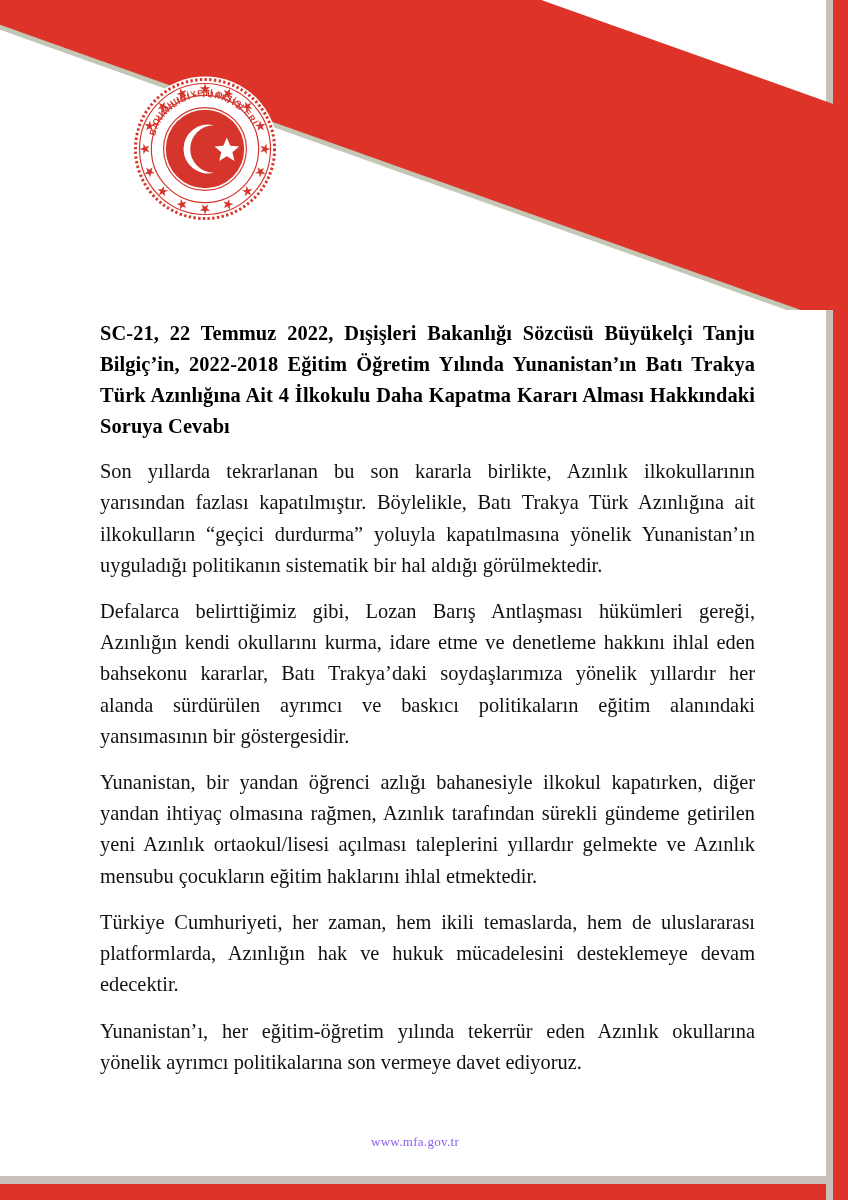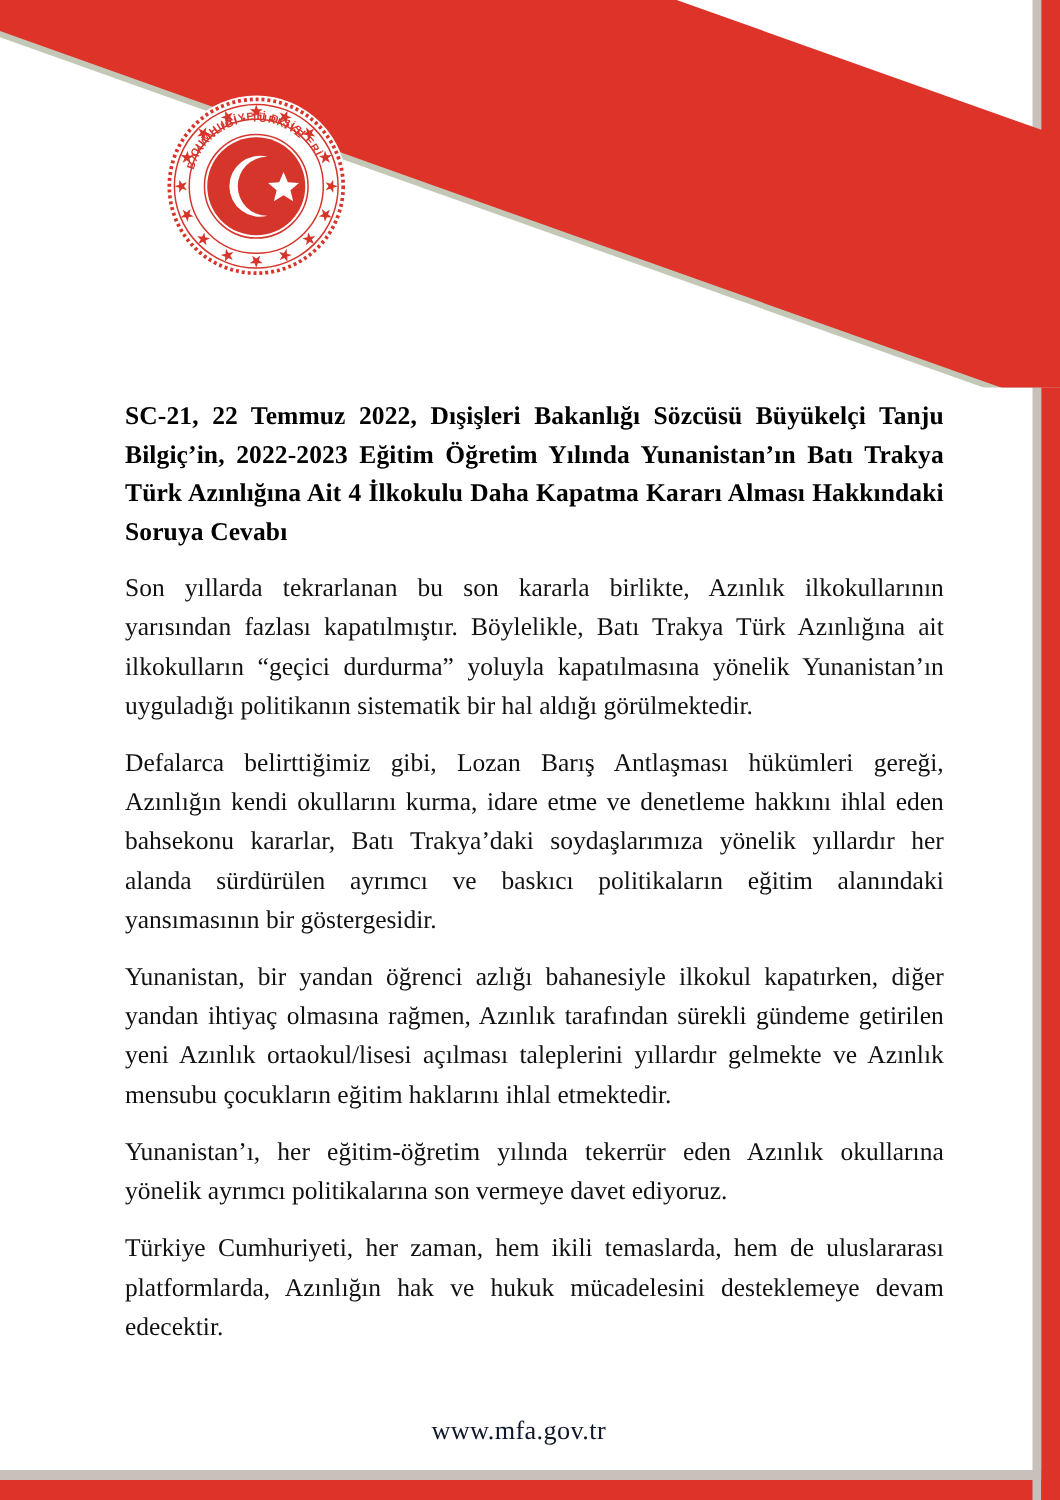--- a/index.html
+++ b/index.html
@@ -138,22 +138,22 @@
 
   
   .footer {
     position: absolute;
     left: 0;
     top: 1132px;
     width: 830px;
     text-align: center;
   }
   .footer-url {
-    font-size: 21px;
-    color: #0f172a;
+    font-size: 13px;
+    color: #8b5cf6;
     font-family: "Liberation Serif", "DejaVu Serif", serif;
     letter-spacing: 0.3px;
   }
 </style>
 </head>
 <body>
 
 <div id="page">
 
   <div class="edge-bottom-gray"></div>
@@ -246,25 +246,25 @@
       <circle cx="100" cy="100" r="53" fill="#d5352b"></circle>
 
       <path d="M 112,68 A 33,33 0 1,0 112,132 A 26.5,26.5 0 1,1 112,68 Z" fill="#ffffff"></path>
 
       <path d="M129.5,84.5 L134.2,95.6 L146.2,96.5 L137,104.4 L139.9,116.1 L129.5,109.7 L119.1,116.1 L122,104.4 L112.8,96.5 L124.8,95.6 Z" fill="#ffffff"></path>
     </svg>
   </div>
 
 
   <div class="doc">
-    <p class="doc-title">SC-21, 22 Temmuz 2022, Dışişleri Bakanlığı Sözcüsü Büyükelçi Tanju Bilgiç’in, 2022-2023 Eğitim Öğretim Yılında Yunanistan’ın Batı Trakya Türk Azınlığına Ait 4 İlkokulu Daha Kapatma Kararı Alması Hakkındaki Soruya Cevabı</p>
+    <p class="doc-title">SC-21, 22 Temmuz 2022, Dışişleri Bakanlığı Sözcüsü Büyükelçi Tanju Bilgiç’in, 2022-2018 Eğitim Öğretim Yılında Yunanistan’ın Batı Trakya Türk Azınlığına Ait 4 İlkokulu Daha Kapatma Kararı Alması Hakkındaki Soruya Cevabı</p>
     <p class="doc-para">Son yıllarda tekrarlanan bu son kararla birlikte, Azınlık ilkokullarının yarısından fazlası kapatılmıştır. Böylelikle, Batı Trakya Türk Azınlığına ait ilkokulların “geçici durdurma” yoluyla kapatılmasına yönelik Yunanistan’ın uyguladığı politikanın sistematik bir hal aldığı görülmektedir.</p>
     <p class="doc-para">Defalarca belirttiğimiz gibi, Lozan Barış Antlaşması hükümleri gereği, Azınlığın kendi okullarını kurma, idare etme ve denetleme hakkını ihlal eden bahsekonu kararlar, Batı Trakya’daki soydaşlarımıza yönelik yıllardır her alanda sürdürülen ayrımcı ve baskıcı politikaların eğitim alanındaki yansımasının bir göstergesidir.</p>
     <p class="doc-para">Yunanistan, bir yandan öğrenci azlığı bahanesiyle ilkokul kapatırken, diğer yandan ihtiyaç olmasına rağmen, Azınlık tarafından sürekli gündeme getirilen yeni Azınlık ortaokul/lisesi açılması taleplerini yıllardır gelmekte ve Azınlık mensubu çocukların eğitim haklarını ihlal etmektedir.</p>
+    <p class="doc-para">Türkiye Cumhuriyeti, her zaman, hem ikili temaslarda, hem de uluslararası platformlarda, Azınlığın hak ve hukuk mücadelesini desteklemeye devam edecektir.</p>
     <p class="doc-para">Yunanistan’ı, her eğitim-öğretim yılında tekerrür eden Azınlık okullarına yönelik ayrımcı politikalarına son vermeye davet ediyoruz.</p>
-    <p class="doc-para">Türkiye Cumhuriyeti, her zaman, hem ikili temaslarda, hem de uluslararası platformlarda, Azınlığın hak ve hukuk mücadelesini desteklemeye devam edecektir.</p>
   </div>
 
   <div class="footer">
     <span class="footer-url">www.mfa.gov.tr</span>
   </div>
 
 </div>
 
 </body></html>

